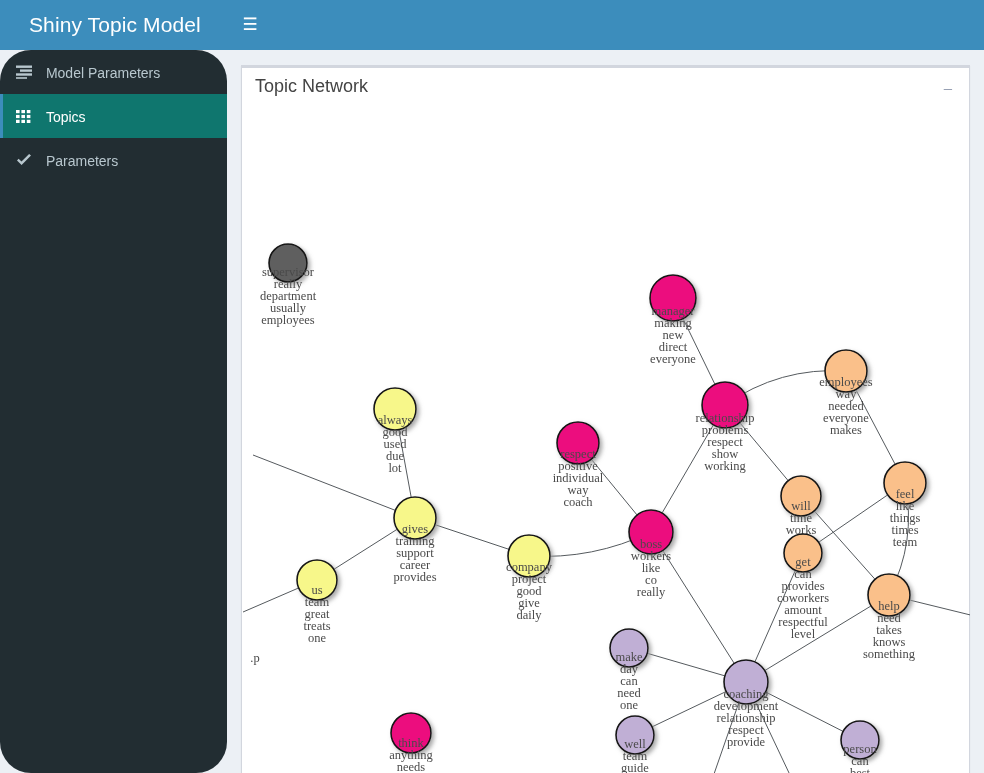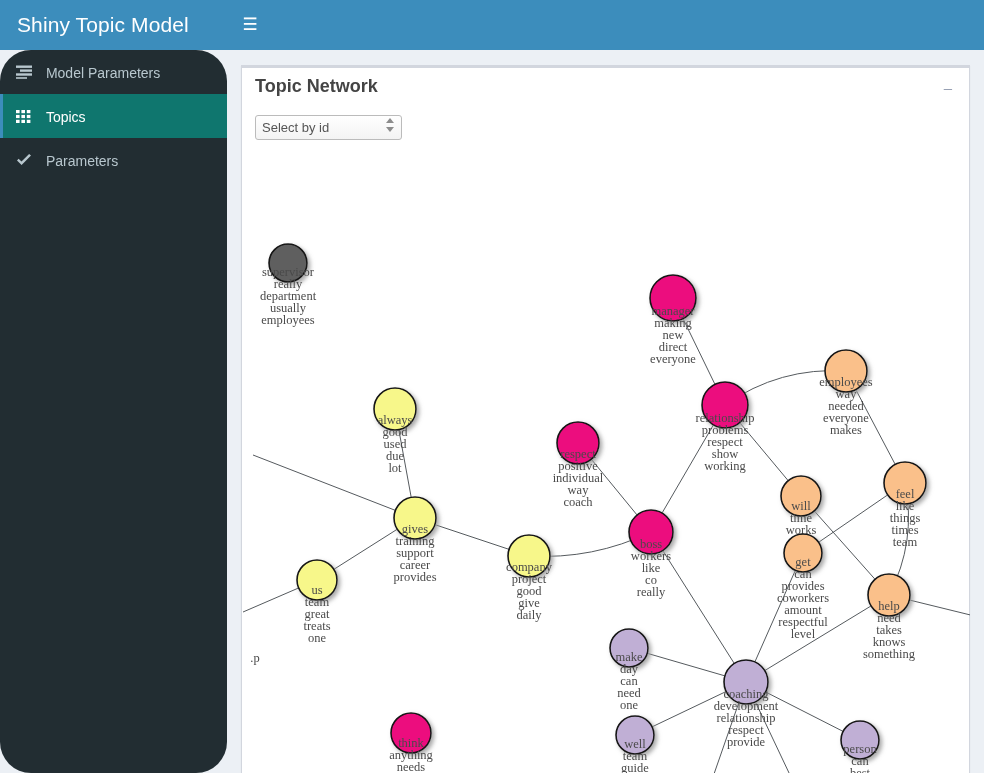--- a/index.html
+++ b/index.html
@@ -23,21 +23,21 @@
     z-index: 20;
   }
   #brand {
     position: absolute;
     left: 0; top: 0;
     width: 227px; height: 50px;
     background: #3c8dbc;
     color: #ffffff;
     font-size: 21px;
     line-height: 50px;
-    padding-left: 17px;
+    padding-left: 29px;
     white-space: nowrap;
     font-weight: 400;
     letter-spacing: .1px;
   }
   #navbar {
     position: absolute;
     left: 227px; top: 0;
     width: 757px; height: 50px;
     background: #3c8dbc;
   }
@@ -105,21 +105,21 @@
     background: #ffffff;
     border: 1px solid #d2d6de;
     border-top: 3px solid #d2d6de;
     box-shadow: 0 1px 1px rgba(0,0,0,0.08);
   }
   #panel-title {
     position: absolute;
     left: 13px; top: 8px;
     font-size: 18px;
     color: #444444;
-    font-weight: 700;
+    font-weight: 400;
     text-align: center;
   }
   #panel-collapse {
     position: absolute;
     right: 12px; top: 13px;
     width: 18px; height: 16px;
     color: #97a0b3;
     font-size: 15px;
     line-height: 14px;
     text-align: center;
@@ -233,27 +233,20 @@
   </div>
 
 </div>
 
 <div id="content">
   <div id="panel">
 
     <div id="panel-title">Topic Network</div>
     <div id="panel-collapse">–</div>
 
-    <div id="select-wrap">
-      <select id="select-by-id"><option>Select by id</option></select>
-      <span id="select-spin">
-        <i class="up"></i>
-          <i class="dn"></i>
-      </span>
-    </div>
 
     <div id="network">
       <svg id="net-svg" width="727" height="672" viewBox="0 0 727 672">
           <defs>
             <filter id="nsh" x="-60%" y="-60%" width="240%" height="240%">
               <feDropShadow dx="2.5" dy="2.5" stdDeviation="2.2" flood-color="#999999" flood-opacity="0.85"></feDropShadow>
             </filter>
           </defs>
           <g>
             <path d="M430,143 Q456,196.5 482,250" class="edge" stroke="#555a5e"></path>

